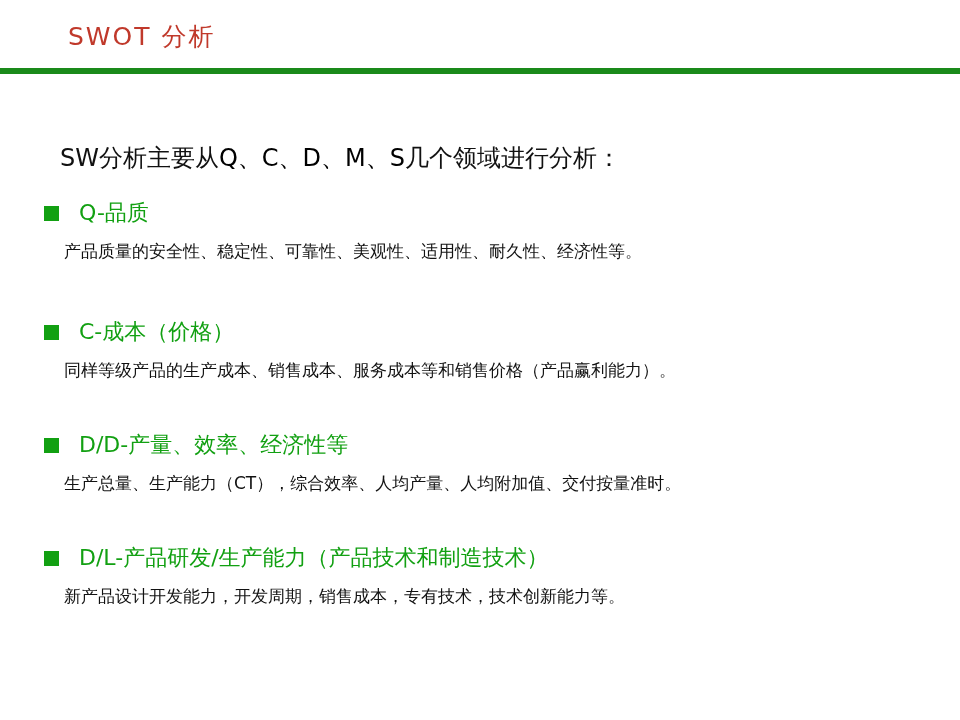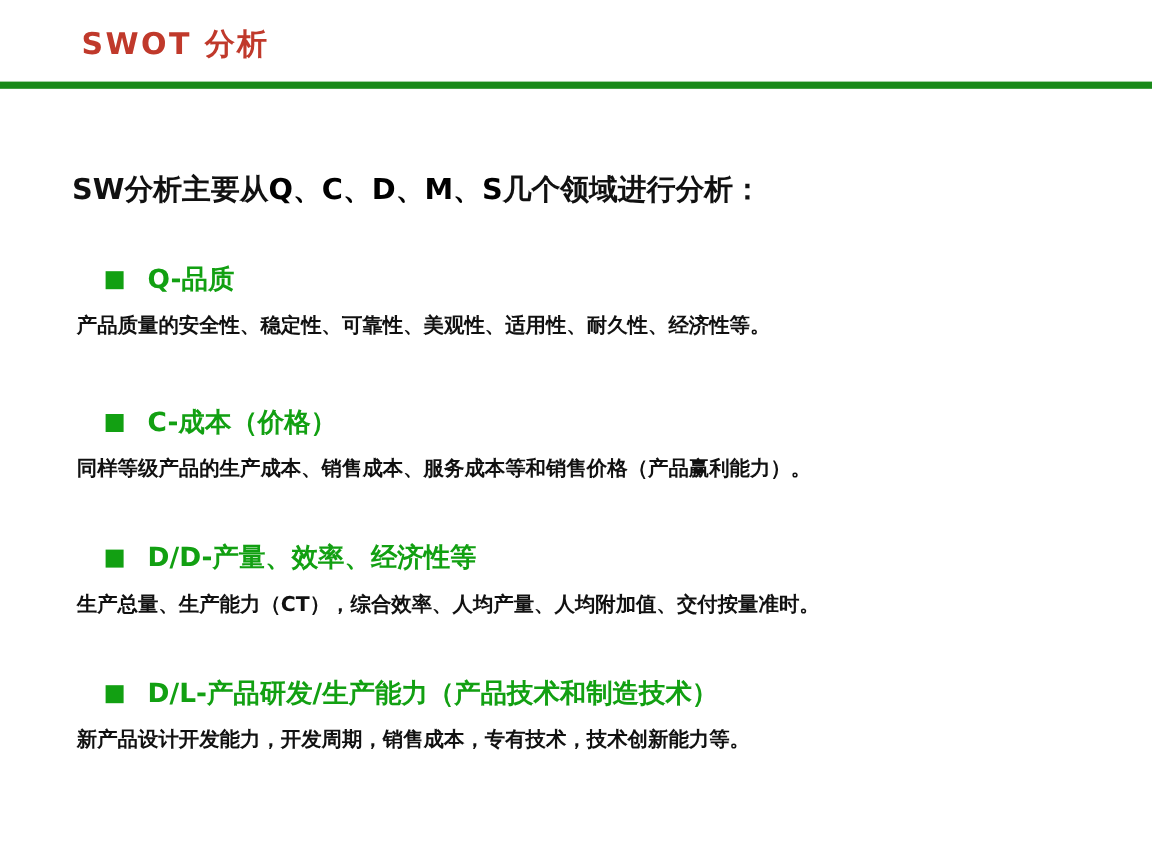--- a/index.html
+++ b/index.html
@@ -11,21 +11,20 @@
     height: 720px;
     background: #ffffff;
     font-family: "Liberation Sans", sans-serif;
     overflow: hidden;
   }
   .slide {
     position: relative;
     width: 849px;
     height: 720px;
     box-sizing: border-box;
-    font-weight: bold;
   }
   .slide-title {
     position: absolute;
     left: 68px;
     top: 20px;
     font-size: 25px;
     color: #c0392b;
     letter-spacing: 2px;
     font-family: "DejaVu Sans", sans-serif;
     white-space: nowrap;
@@ -56,22 +55,21 @@
     top: 198px;
     width: 960px;
   }
   .item {
     position: relative;
     margin-bottom: 18px;
   }
   .item-head {
     display: flex;
     align-items: center;
-    padding-left: 88px;
-    margin-top: 20px;
+    padding-left: 44px;
   }
   .bullet-square {
     width: 15px;
     height: 15px;
     background: #12a012;
     flex: 0 0 auto;
     margin-right: 20px;
   }
   .item-title {
     font-size: 22px;

